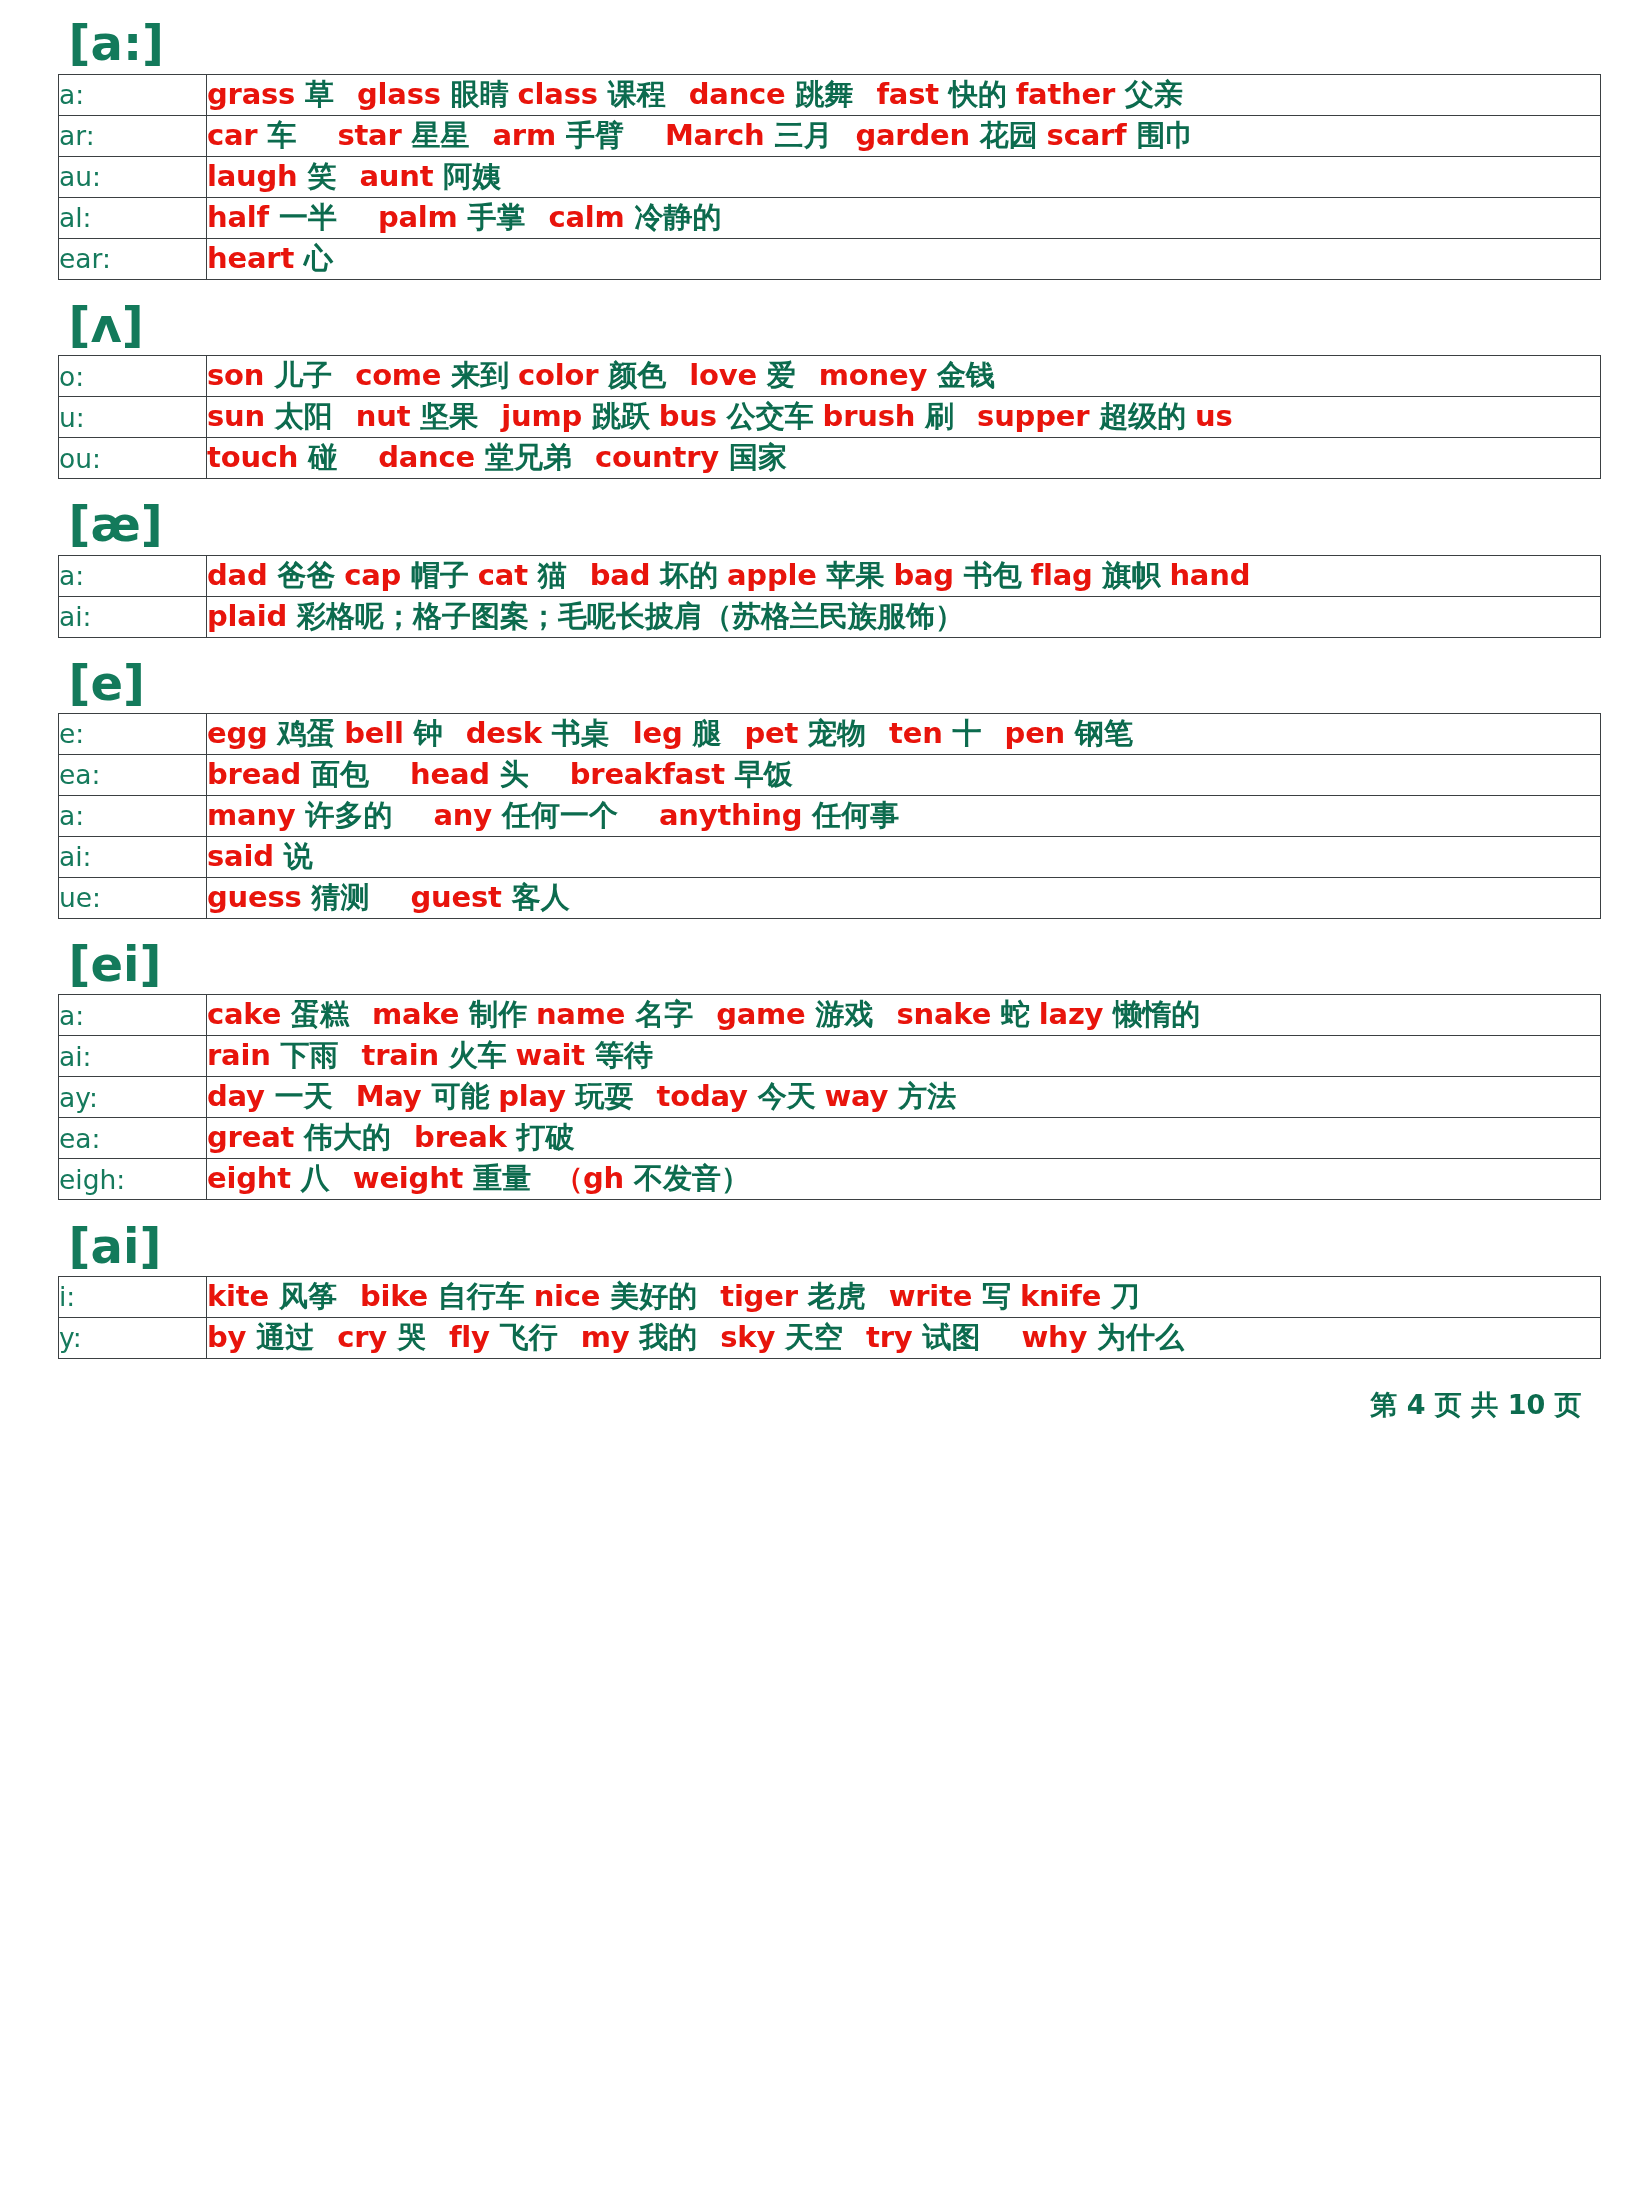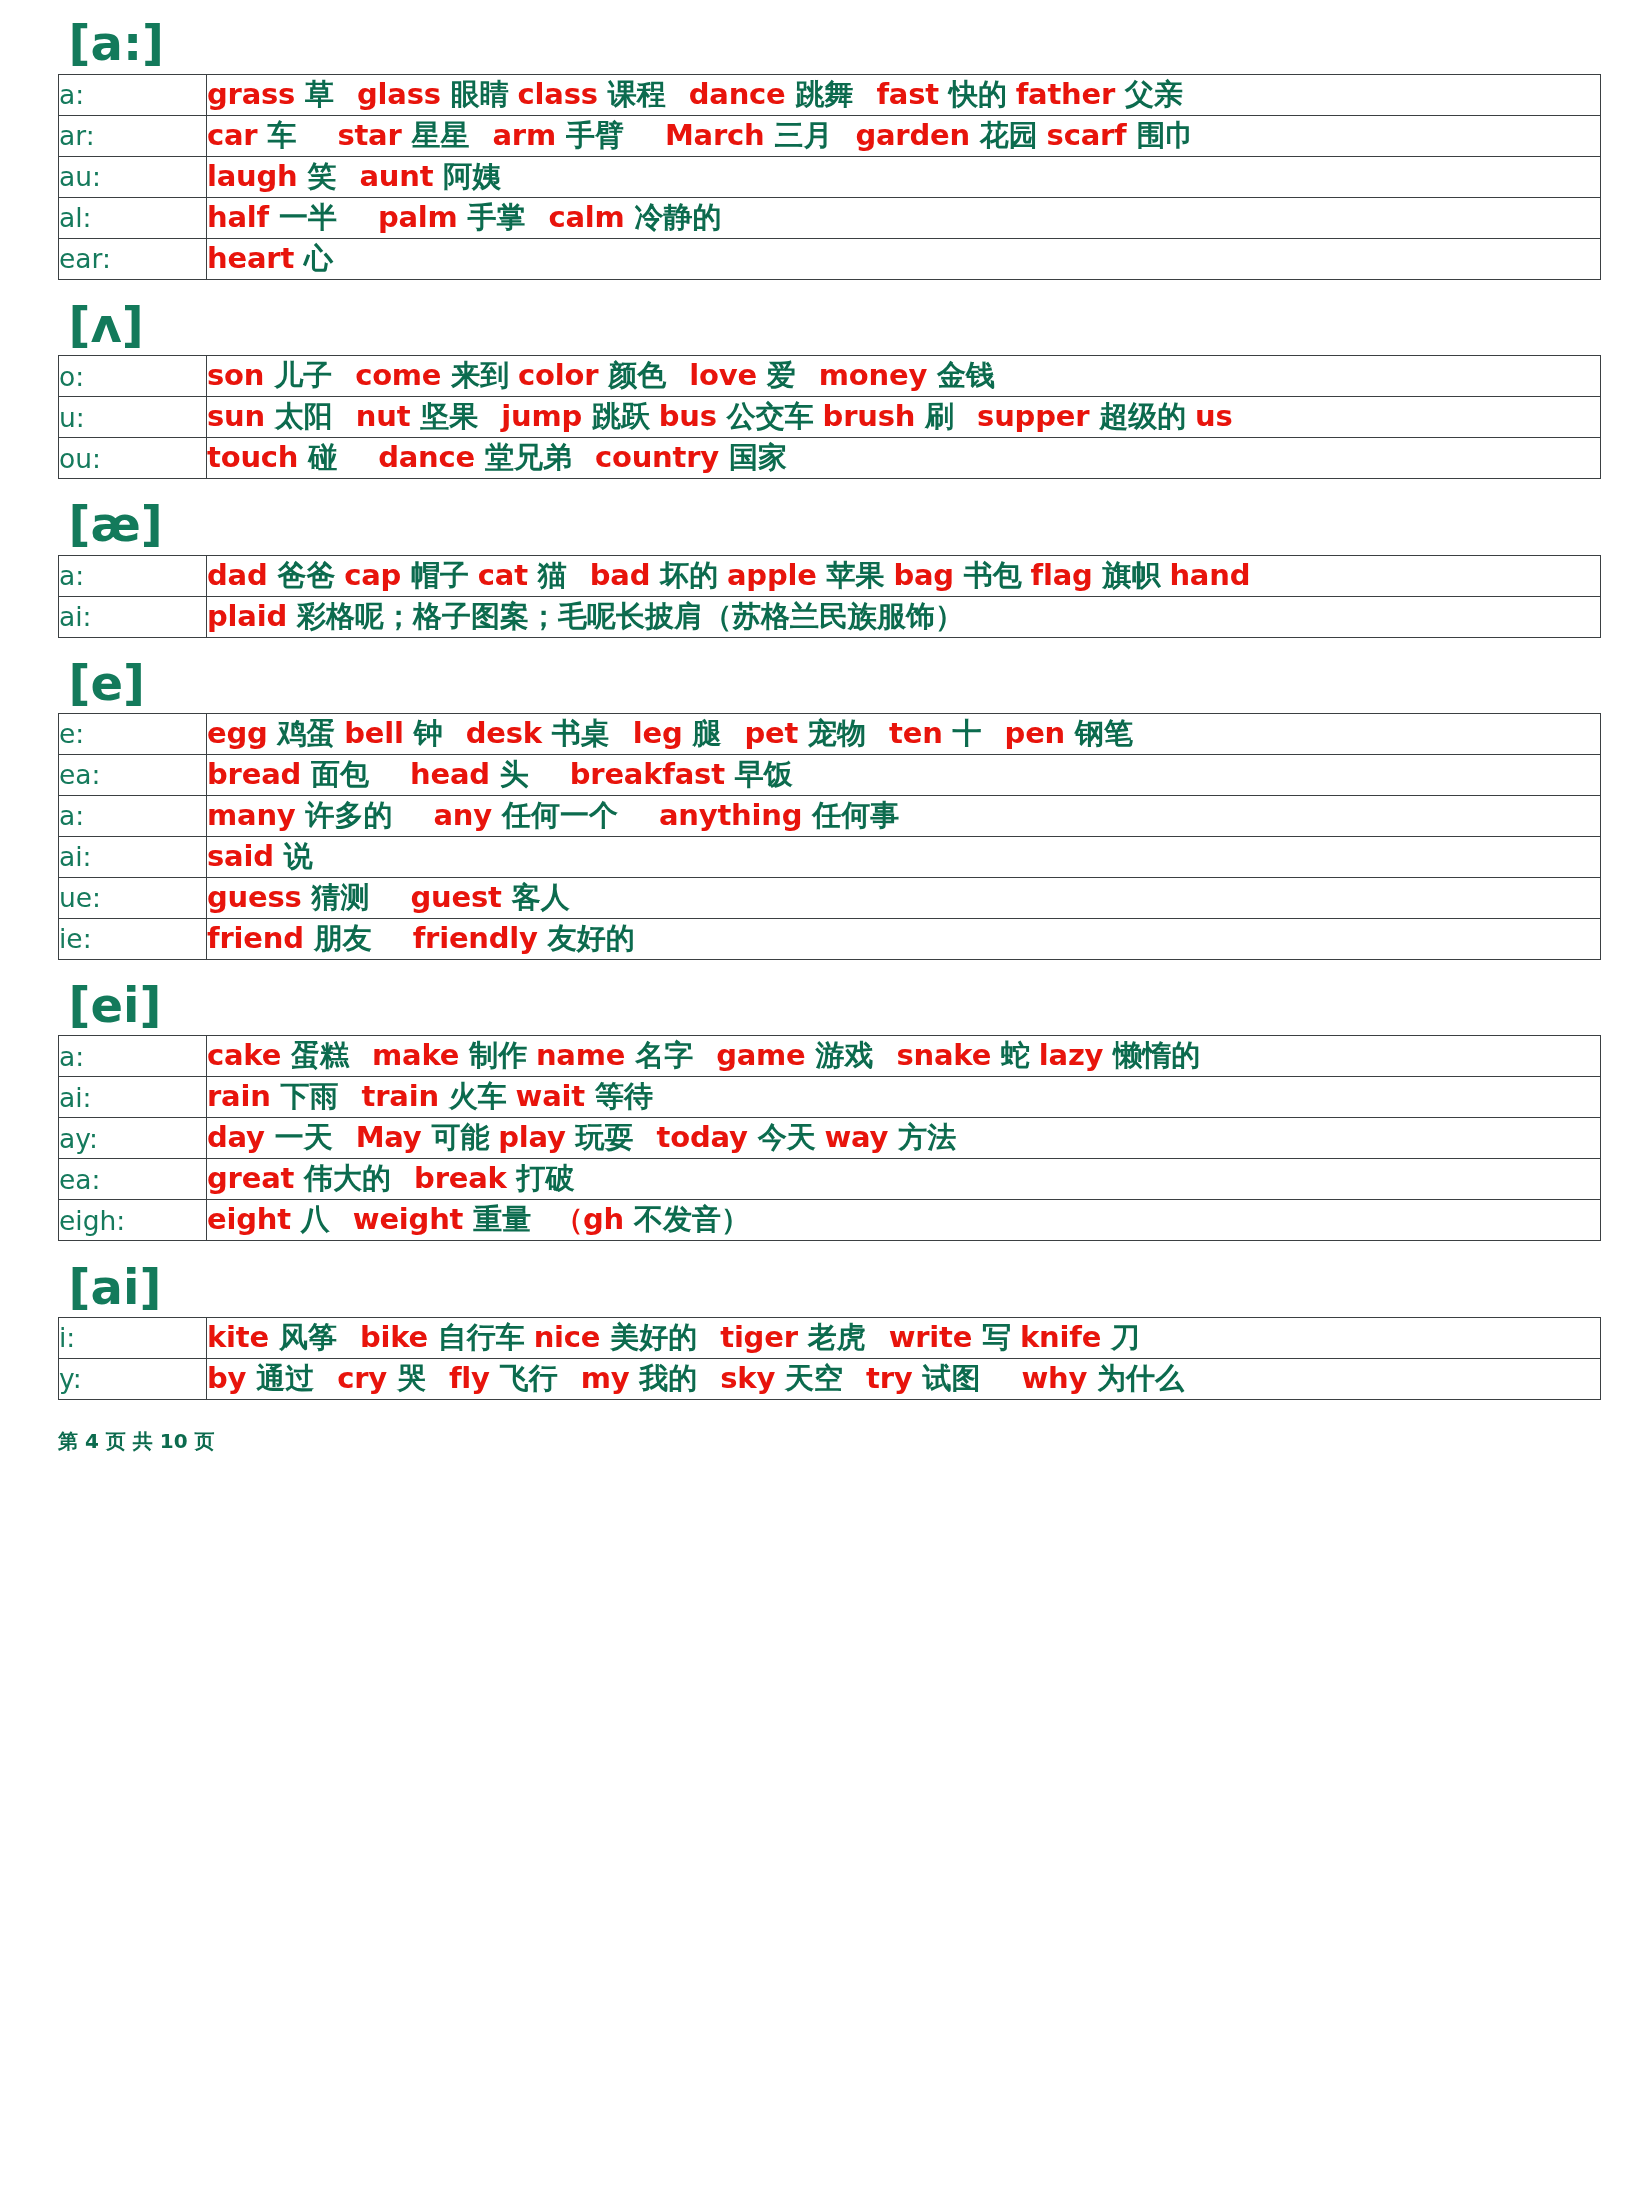--- a/index.html
+++ b/index.html
@@ -75,24 +75,24 @@
     font-weight: 700;
     font-size: 29px;
     font-family: "DejaVu Sans", "Liberation Sans", sans-serif;
   }
   .gap-s { display:inline-block; width: 8.8px; font-size:29px; }
   .gap-m { display:inline-block; width: 23px; font-size:29px; }
   .gap-l { display:inline-block; width: 41px; font-size:29px; }
 
   
   .footer {
-    text-align: left;
+    text-align: right;
     color: #0c6b4e;
     font-weight: 700;
-    font-size: 20px;
+    font-size: 27px;
     font-family: "DejaVu Sans", "Liberation Sans", sans-serif;
     padding: 19.4px 19.4px 16px 0;
     width: 1543px;
     box-sizing: border-box;
   }
 </style>
 </head>
 <body>
 
 <div class="page">
@@ -175,24 +175,20 @@
               <td class="words"><span><span class="en">many</span><span class="en">&nbsp;</span><span class="zh">许多的</span></span><span class="gap-l">&nbsp;</span><span><span class="en">any</span><span class="en">&nbsp;</span><span class="zh">任何一个</span></span><span class="gap-l">&nbsp;</span><span><span class="en">anything</span><span class="en">&nbsp;</span><span class="zh">任何事</span></span></td>
             </tr>
             <tr>
               <td class="lbl">ai:</td>
               <td class="words"><span><span class="en">said</span><span class="en">&nbsp;</span><span class="zh">说</span></span></td>
             </tr>
             <tr>
               <td class="lbl">ue:</td>
               <td class="words"><span><span class="en">guess</span><span class="en">&nbsp;</span><span class="zh">猜测</span></span><span class="gap-l">&nbsp;</span><span><span class="en">guest</span><span class="en">&nbsp;</span><span class="zh">客人</span></span></td>
             </tr>
-            <tr>
-              <td class="lbl">ie:</td>
-              <td class="words"><span><span class="en">friend</span><span class="en">&nbsp;</span><span class="zh">朋友</span></span><span class="gap-l">&nbsp;</span><span><span class="en">friendly</span><span class="en">&nbsp;</span><span class="zh">友好的</span></span></td>
-            </tr>
           </tbody>
         </table>
       </div>
       <div class="section">
         <div class="sec-head">[ei]</div>
         <table class="wordtable">
           <tbody>
             <tr>
               <td class="lbl">a:</td>
               <td class="words"><span><span class="en">cake</span><span class="en">&nbsp;</span><span class="zh">蛋糕</span></span><span class="gap-m">&nbsp;</span><span><span class="en">make</span><span class="en">&nbsp;</span><span class="zh">制作</span></span><span class="gap-s">&nbsp;</span><span><span class="en">name</span><span class="en">&nbsp;</span><span class="zh">名字</span></span><span class="gap-m">&nbsp;</span><span><span class="en">game</span><span class="en">&nbsp;</span><span class="zh">游戏</span></span><span class="gap-m">&nbsp;</span><span><span class="en">snake</span><span class="en">&nbsp;</span><span class="zh">蛇</span></span><span class="gap-s">&nbsp;</span><span><span class="en">lazy</span><span class="en">&nbsp;</span><span class="zh">懒惰的</span></span></td>

